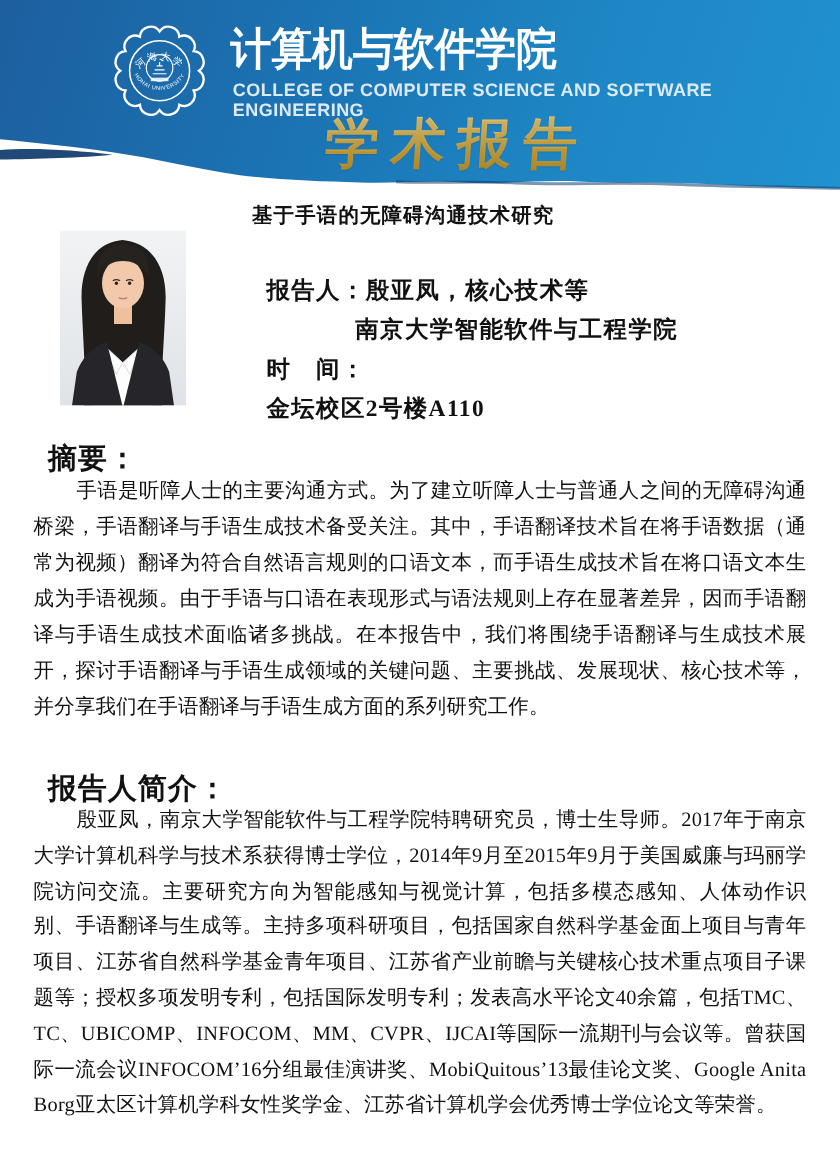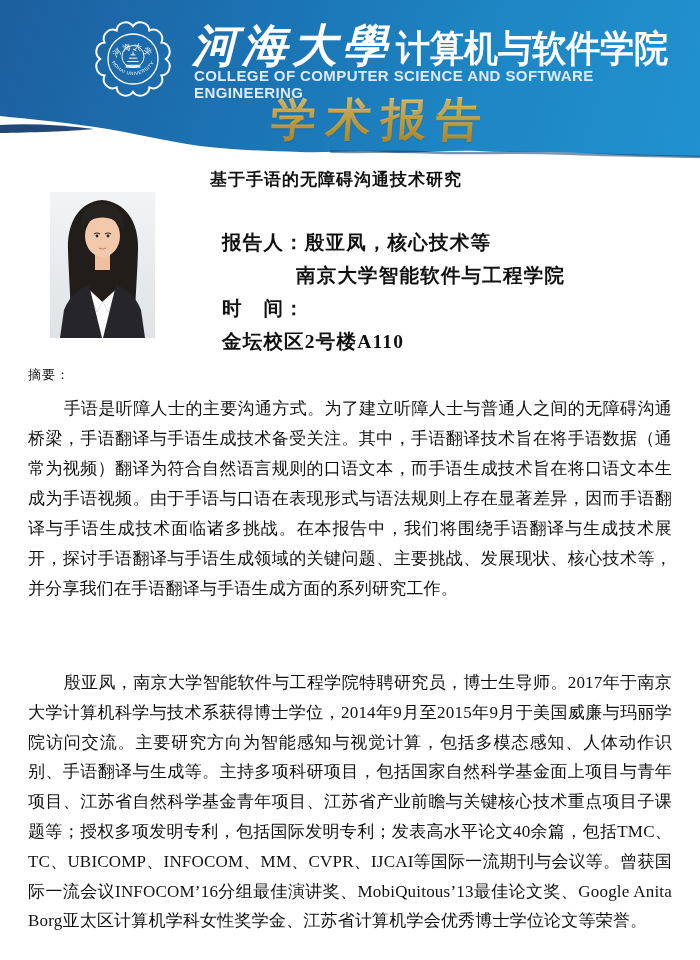--- a/index.html
+++ b/index.html
@@ -36,21 +36,21 @@
                 font-size:17px; font-weight:bold; letter-spacing:1px; }
   .photo { position:absolute; left:50px; top:192px; width:105px; height:146px; display:block; }
   .info { position:absolute; left:222px; top:226px; font-size:19.5px; font-weight:bold;
           letter-spacing:1.2px; }
   .info-row { display:flex; line-height:33px; white-space:nowrap;align-items:center; }
   .info-row .lbl { flex:none; }
   .info-row .val { flex:none; }
   .info-row.indent { padding-left:74px; }
 
   
-  .sec-heading { position:absolute; left:28px; font-size:13px; font-weight:normal;
+  .sec-heading { position:absolute; left:40px; font-size:24px; font-weight:bold;
                  letter-spacing:1px; }
   .h-abstract { top:366px; }
   .h-bio { top:641px; }
   .para { position:absolute; left:28px; width:644px; font-size:17px; line-height:30px;
           text-align:justify; text-indent:2.1em; letter-spacing:0.2px; }
   .p-abstract { top:394px; }
   .p-bio { top:668px; line-height:29.8px; }
 </style>
 </head>
 <body>
@@ -76,21 +76,20 @@
         <textPath href="#sealBottomArc" startOffset="50%" text-anchor="middle">HOHAI UNIVERSITY</textPath>
       </text>
       <g stroke="#ffffff" stroke-width="1.2" fill="none">
         <circle cx="50" cy="47" r="13.5"></circle>
         <path d="M43,53 h14 M45,49 h10 M47,45 h6 M50,41 v4 M50,38 l4,2"></path>
       </g>
       <rect x="41" y="57" width="18" height="3.6" fill="#ffffff" opacity="0.85"></rect>
     </svg>
 
     <div class="uni-line">
-      <span class="uni-script">河海大學</span>
       <span class="uni-college">计算机与软件学院</span>
     </div>
     <div class="uni-en">COLLEGE OF COMPUTER SCIENCE AND SOFTWARE ENGINEERING</div>
 
     <div class="banner">
       <span class="banner-text">学术报告</span>
     </div>
 
     <svg class="tear-svg" viewBox="0 0 700 160" preserveAspectRatio="none">
       <path d="M0,116 C30,119 60,122 95,127 C130,132 160,140 200,146 C235,150 265,151 300,152
@@ -139,15 +138,16 @@
       <span class="lbl">时　间：</span>
     </div>
     <div class="info-row">
       <span class="val">金坛校区2号楼A110</span>
     </div>
   </div>
 
   <div class="sec-heading h-abstract">摘要：</div>
   <div class="para p-abstract">手语是听障人士的主要沟通方式。为了建立听障人士与普通人之间的无障碍沟通桥梁，手语翻译与手语生成技术备受关注。其中，手语翻译技术旨在将手语数据（通常为视频）翻译为符合自然语言规则的口语文本，而手语生成技术旨在将口语文本生成为手语视频。由于手语与口语在表现形式与语法规则上存在显著差异，因而手语翻译与手语生成技术面临诸多挑战。在本报告中，我们将围绕手语翻译与生成技术展开，探讨手语翻译与手语生成领域的关键问题、主要挑战、发展现状、核心技术等，并分享我们在手语翻译与手语生成方面的系列研究工作。</div>
 
+  <div class="sec-heading h-bio">报告人简介：</div>
   <div class="para p-bio">殷亚凤，南京大学智能软件与工程学院特聘研究员，博士生导师。2017年于南京大学计算机科学与技术系获得博士学位，2014年9月至2015年9月于美国威廉与玛丽学院访问交流。主要研究方向为智能感知与视觉计算，包括多模态感知、人体动作识别、手语翻译与生成等。主持多项科研项目，包括国家自然科学基金面上项目与青年项目、江苏省自然科学基金青年项目、江苏省产业前瞻与关键核心技术重点项目子课题等；授权多项发明专利，包括国际发明专利；发表高水平论文40余篇，包括TMC、TC、UBICOMP、INFOCOM、MM、CVPR、IJCAI等国际一流期刊与会议等。曾获国际一流会议INFOCOM’16分组最佳演讲奖、MobiQuitous’13最佳论文奖、Google Anita Borg亚太区计算机学科女性奖学金、江苏省计算机学会优秀博士学位论文等荣誉。</div>
 
 </div>
 
 </body></html>

